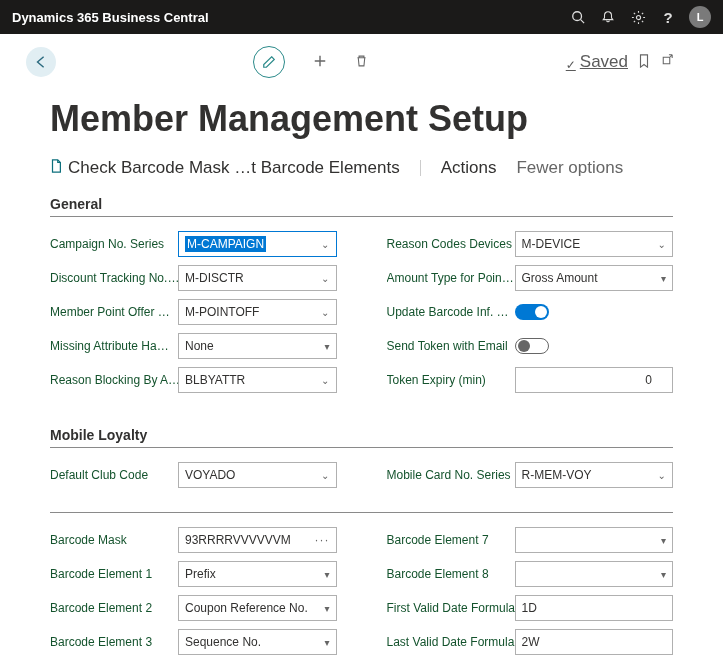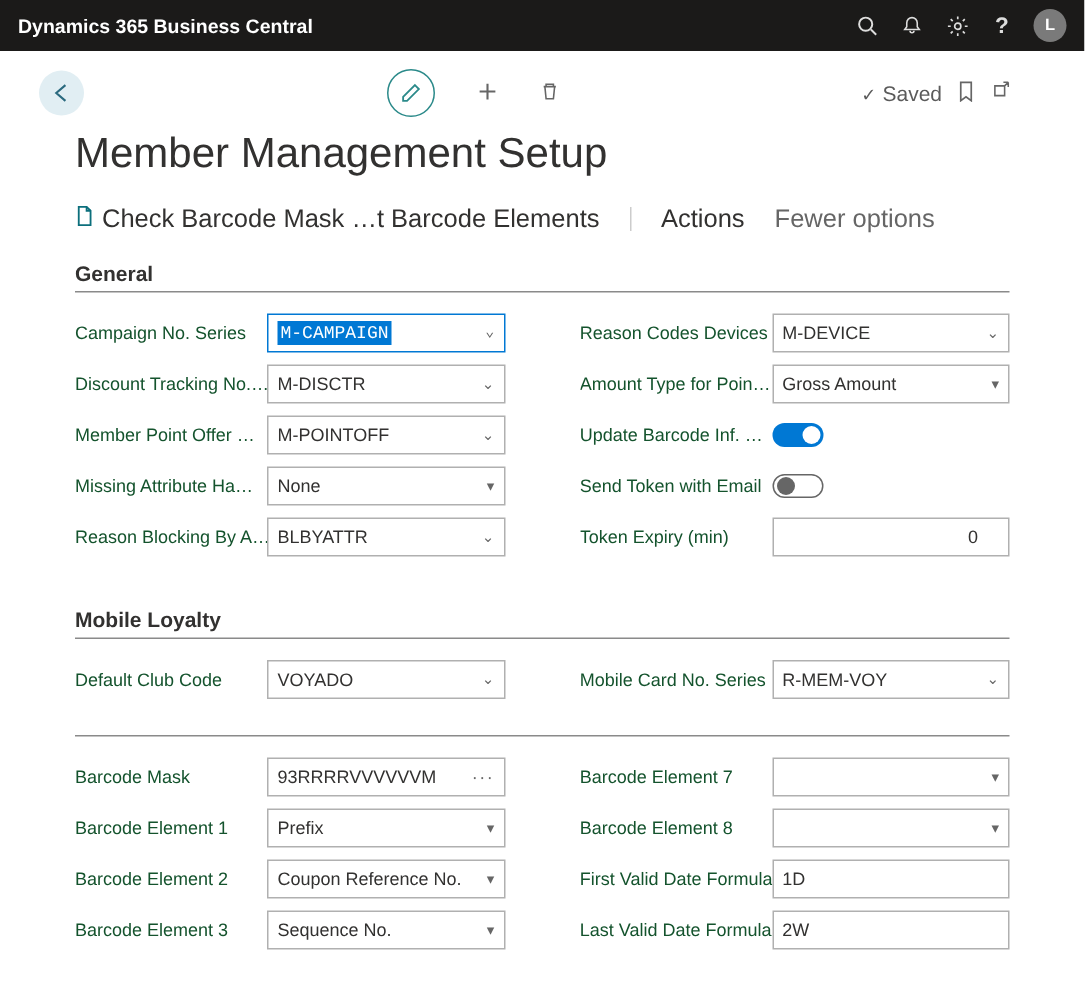--- a/index.html
+++ b/index.html
@@ -64,30 +64,30 @@
     width: 32px; height: 32px;
     border: 1px solid #2b8a8a;
     border-radius: 50%;
     display: flex; align-items: center; justify-content: center;
     color: #2b8a8a;
   }
   .right-status {
     display: flex; align-items: center; gap: 10px;
     color: #5b5b5b;
   }
-  .saved { display: flex; align-items: flex-end; gap: 4px; font-size: 14px; }
+  .saved { display: flex; align-items: flex-end; gap: 4px; font-size: 17px; text-decoration: underline; }
   .saved::before {
     content: "✓";
     color: #5b5b5b;
     font-size: 12px;
   }
   h1.page-title {
-    font-size: 28px;
-    font-weight: 400;
-    margin: 4px 0 18px 0;
+    font-size: 36px;
+    font-weight: 700;
+    margin: 16px 0 18px 0;
     color: #323130;
   }
   .command-bar {
     display: flex; align-items: center; gap: 20px;
     font-size: 17px;
     color: #323130;
     margin-bottom: 18px;
   }
   .command-bar .cmd {
     display: flex; align-items: center; gap: 6px;
@@ -147,21 +147,20 @@
     position: relative;
   }
   .control .chev {
     position: absolute;
     right: 6px;
     color: #666;
     font-size: 10px;
   }
   .control.selected-hl {
     border-color: #0078d4;
-    font-family: Liberation Mono, monospace;
   }
   .control .hl-text {
     background: #0078d4;
     color: #fff;
     padding: 1px 2px;
   }
   .control.right { justify-content: flex-end; padding-right: 20px; }
   .control .dots {
     position: absolute; right: 6px; color: #666; font-size: 12px; letter-spacing: 1px;
   }

